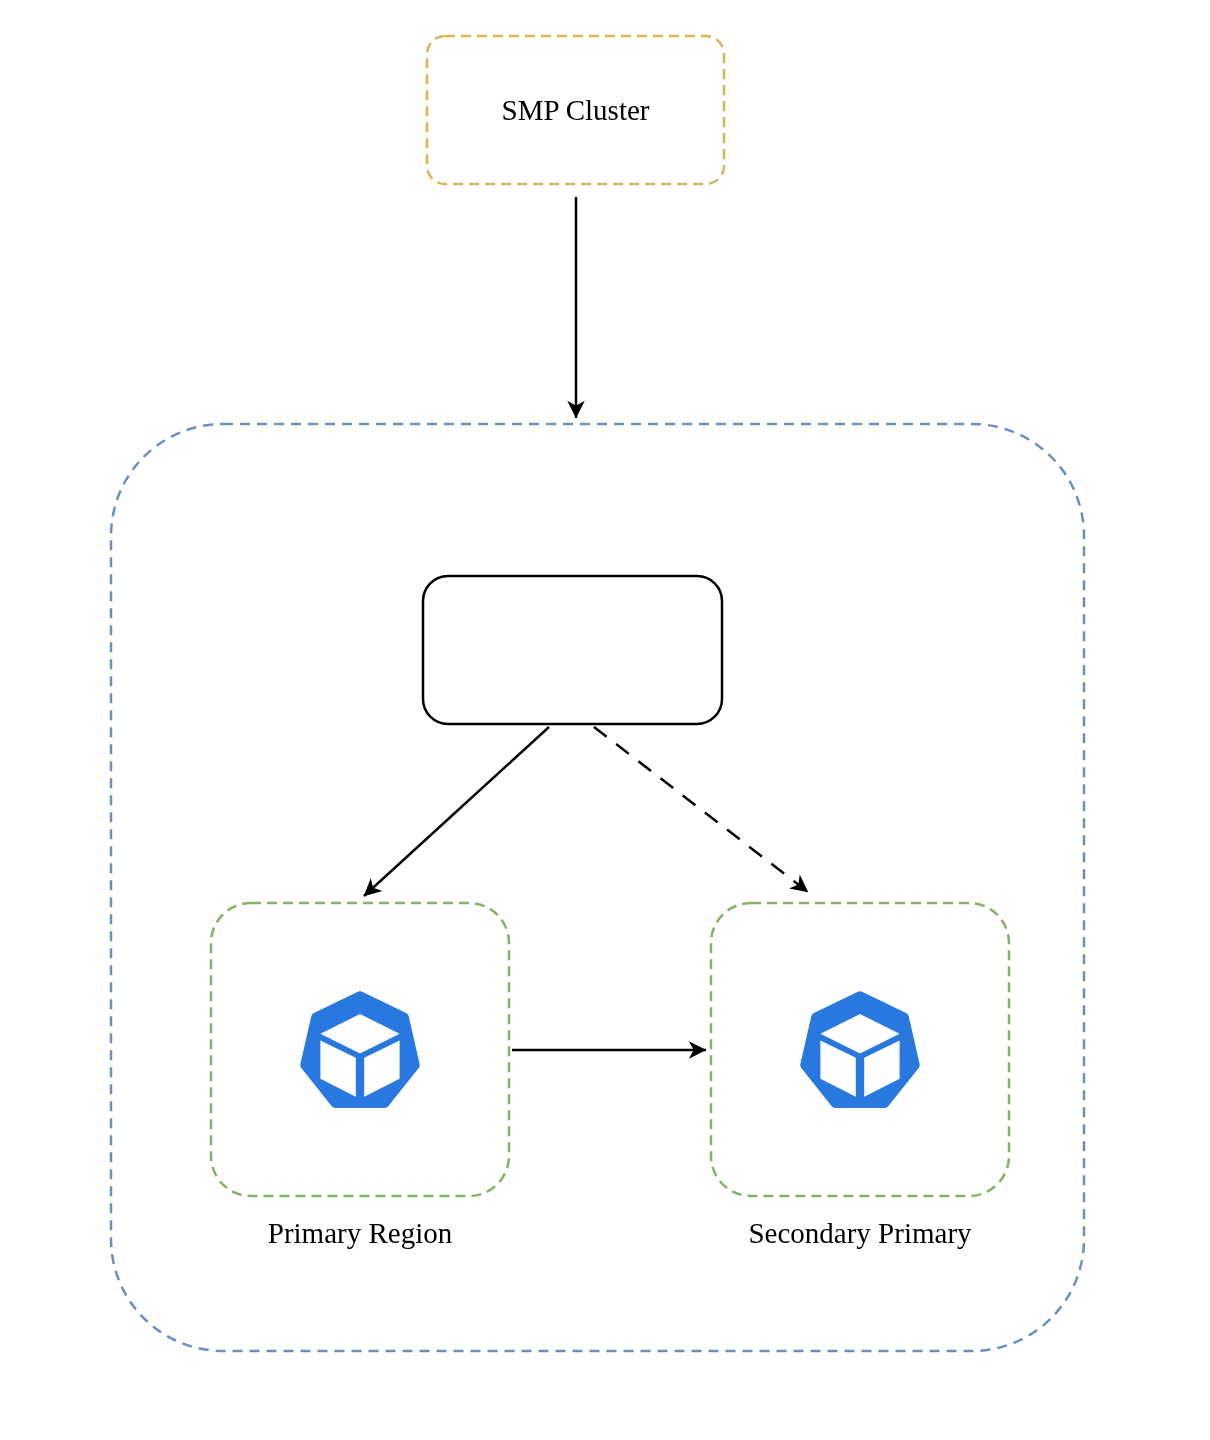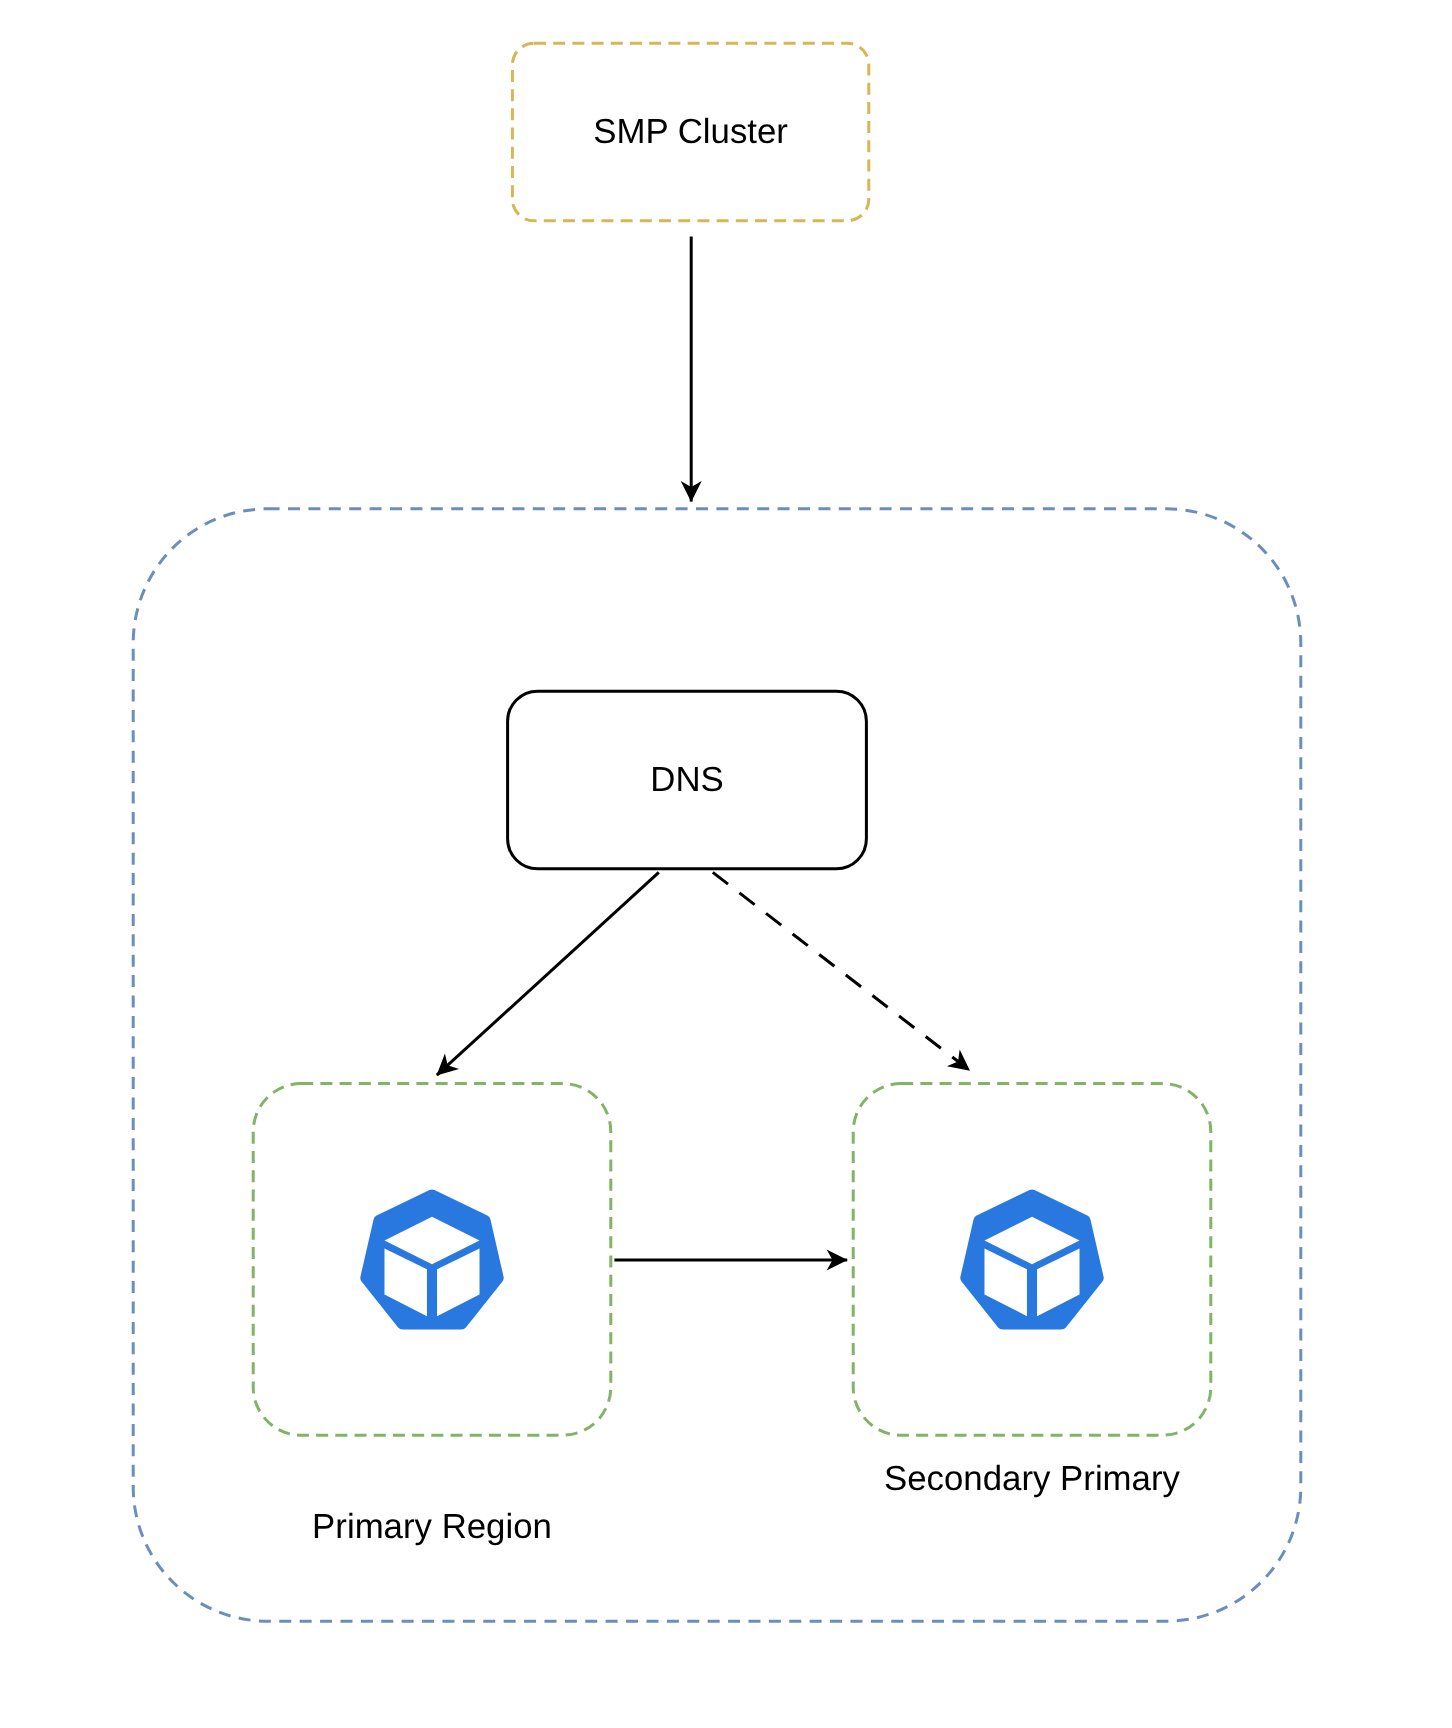--- a/index.html
+++ b/index.html
@@ -7,20 +7,21 @@
     padding: 0;
     background: #ffffff;
     font-family: "Liberation Sans", sans-serif;
   }
   .stage {
     position: relative;
     width: 1210px;
     height: 1440px;
     background: #ffffff;
     overflow: hidden;
+    font-family: Liberation Serif, serif;
   }
   .stage svg.diagram-layer {
     position: absolute;
     left: 0;
     top: 0;
   }
   .node-label {
     position: absolute;
     display: flex;
     align-items: center;
@@ -28,21 +29,21 @@
     color: #000000;
     font-size: 29px;
     line-height: 36px;
     text-align: center;
     white-space: nowrap;
     pointer-events: none;
   }
   .label-smp    { left: 426px; top: 35px;  width: 299px; height: 150px; }
   .label-dns    { left: 422px; top: 575px; width: 301px; height: 150px; }
   .label-below  { height: 40px; }
-  .label-primary   { left: 160px; top: 1213px; width: 400px; margin-top: 40px; }
+  .label-primary   { left: 160px; top: 1213px; width: 400px; }
   .label-secondary { left: 660px; top: 1213px; width: 400px; }
 </style>
 </head>
 <body>
 
 <div class="stage">
 
   <svg class="diagram-layer" width="1210" height="1440" viewBox="0 0 1210 1440">
     <defs>
       <marker id="arrowhead" viewBox="0 0 12 12" refX="10.8" refY="6" markerWidth="21" markerHeight="21" markerUnits="userSpaceOnUse" orient="auto">
@@ -74,19 +75,18 @@
     <line x1="594" y1="727" x2="808" y2="892" stroke-width="2.5" stroke-dasharray="16 12" marker-end="url(#arrowhead)" stroke="#000000"></line>
 
     <line x1="512" y1="1050" x2="706" y2="1050" stroke-width="2.5" marker-end="url(#arrowhead)" stroke="#000000"></line>
 
     <use href="#hepta-cube" transform="translate(300,990) scale(1.2)"></use>
     <use href="#hepta-cube" transform="translate(800,990) scale(1.2)"></use>
   </svg>
 
   <div class="node-label label-smp">SMP Cluster</div>
 
-  <div class="node-label label-dns">DNS</div>
 
   <div class="node-label label-below label-primary">Primary Region</div>
 
   <div class="node-label label-below label-secondary">Secondary Primary</div>
 
 </div>
 
 </body></html>

